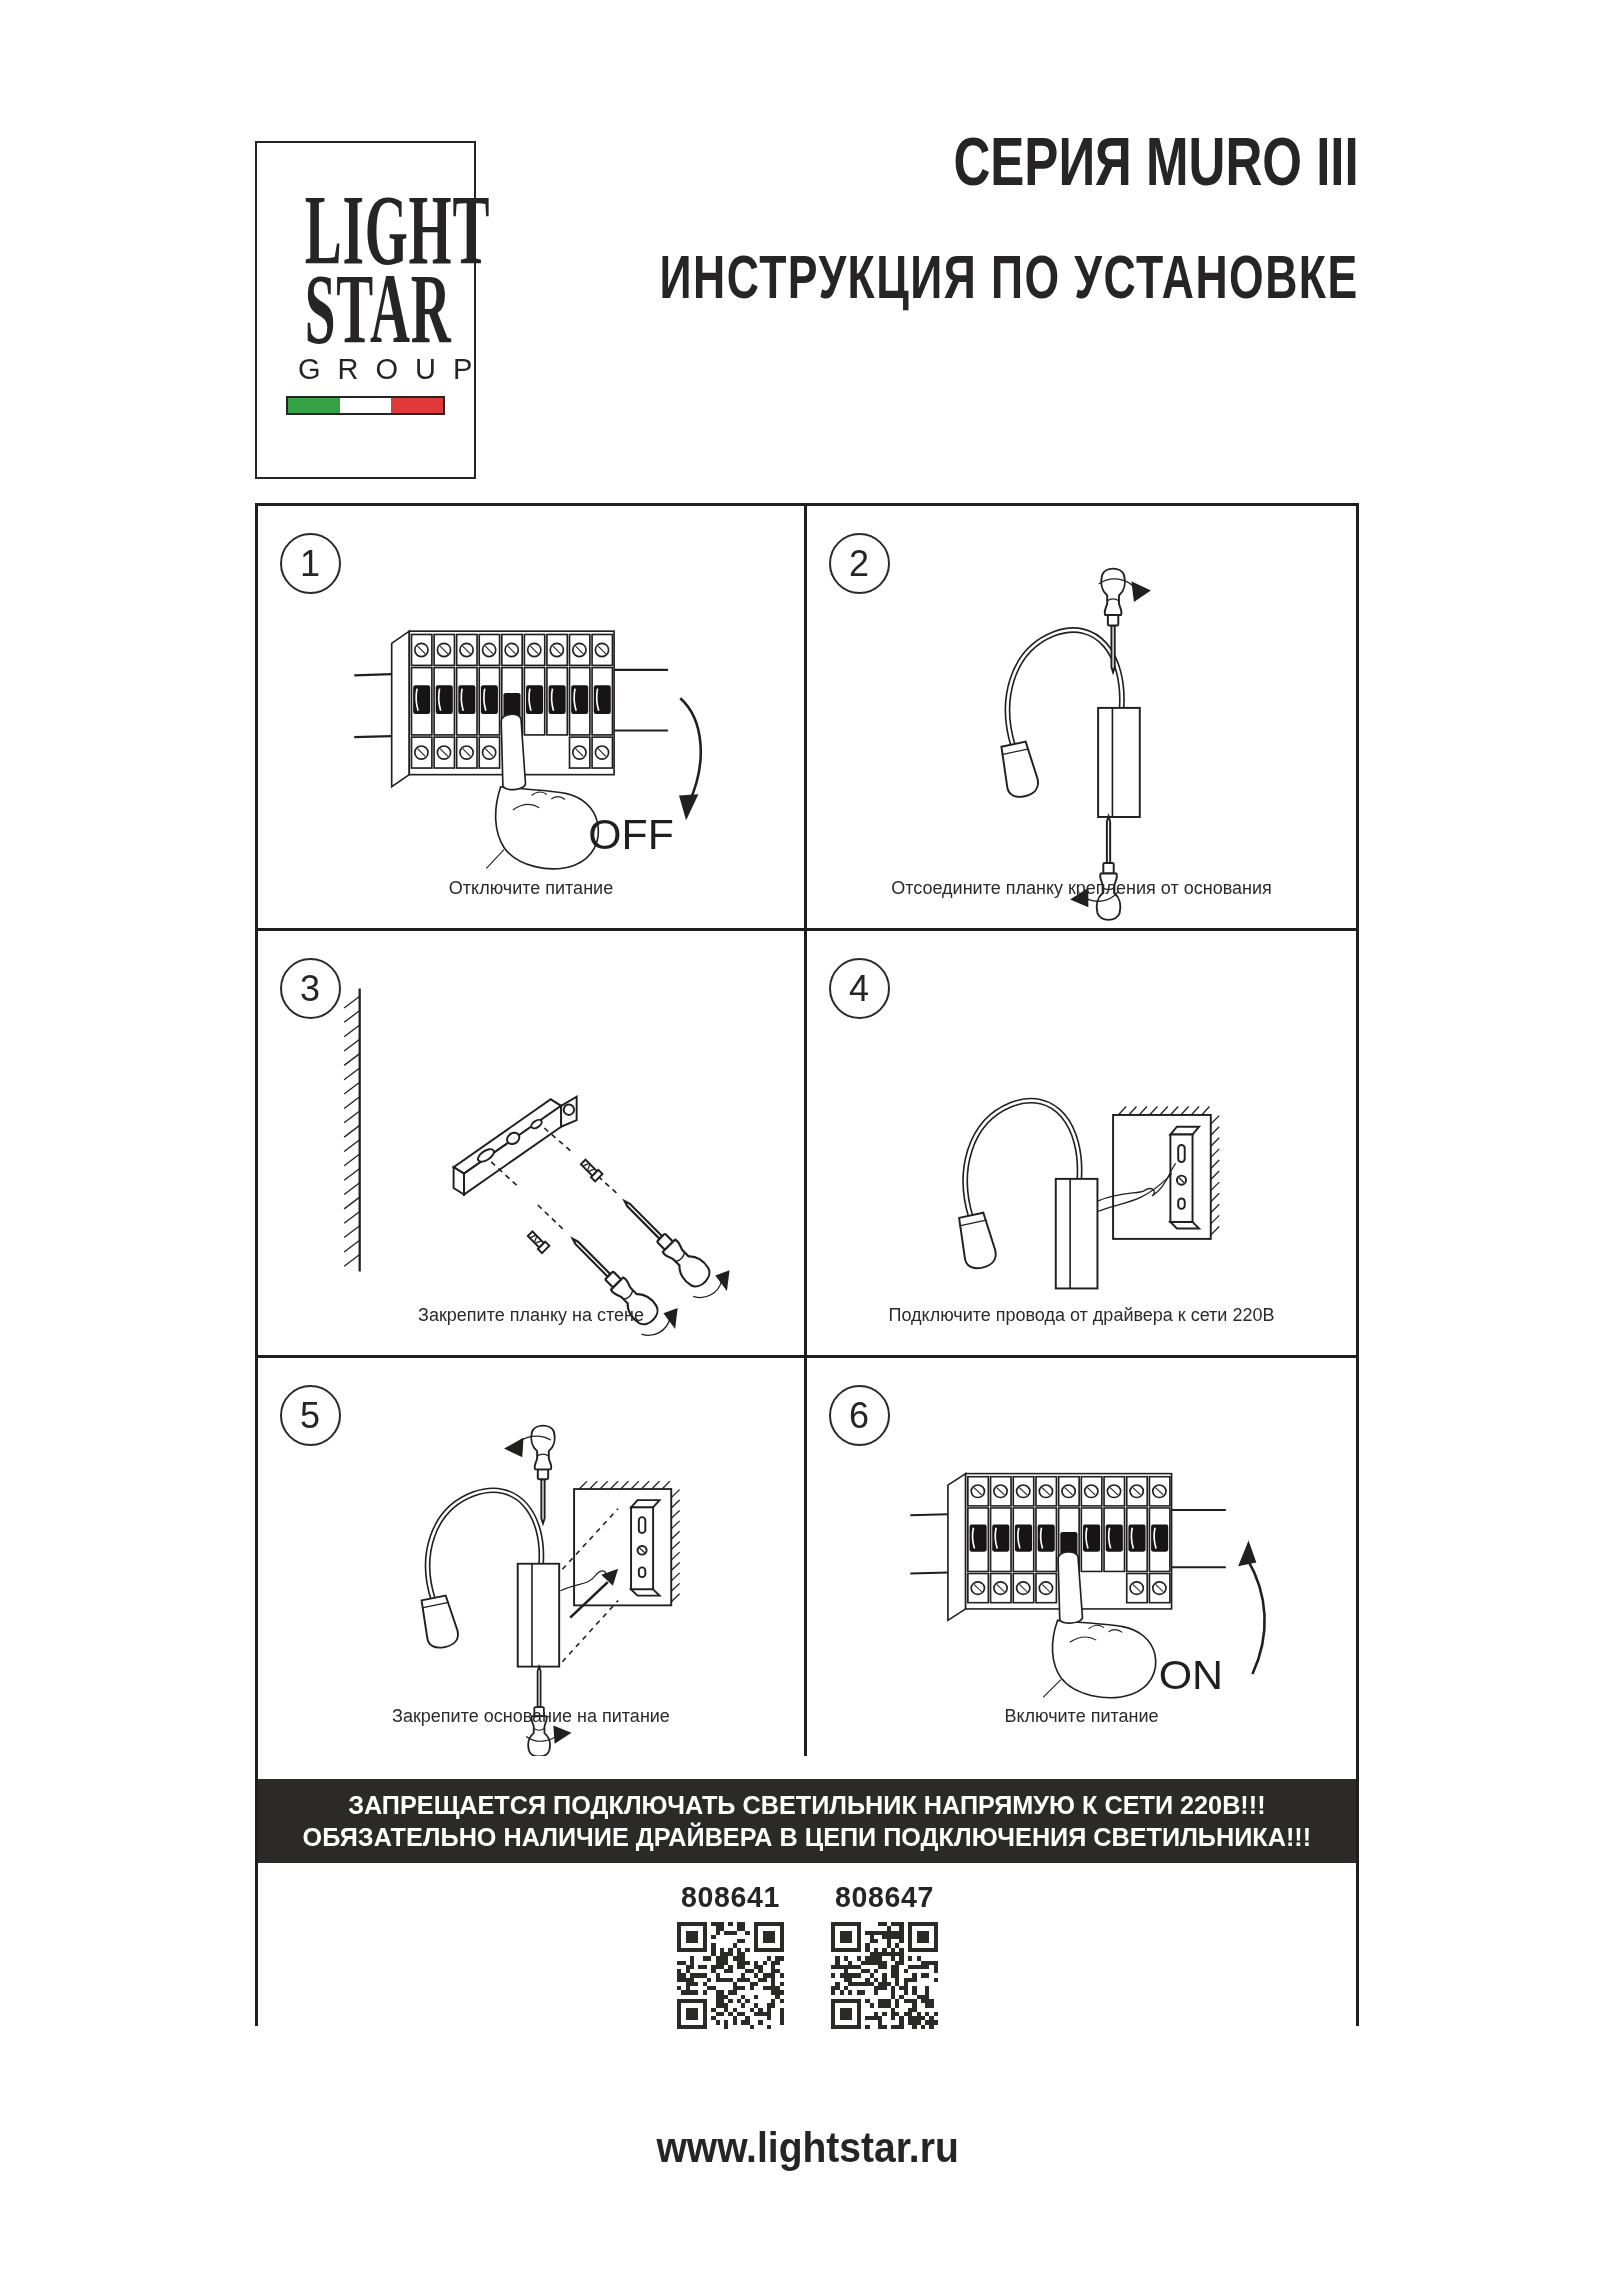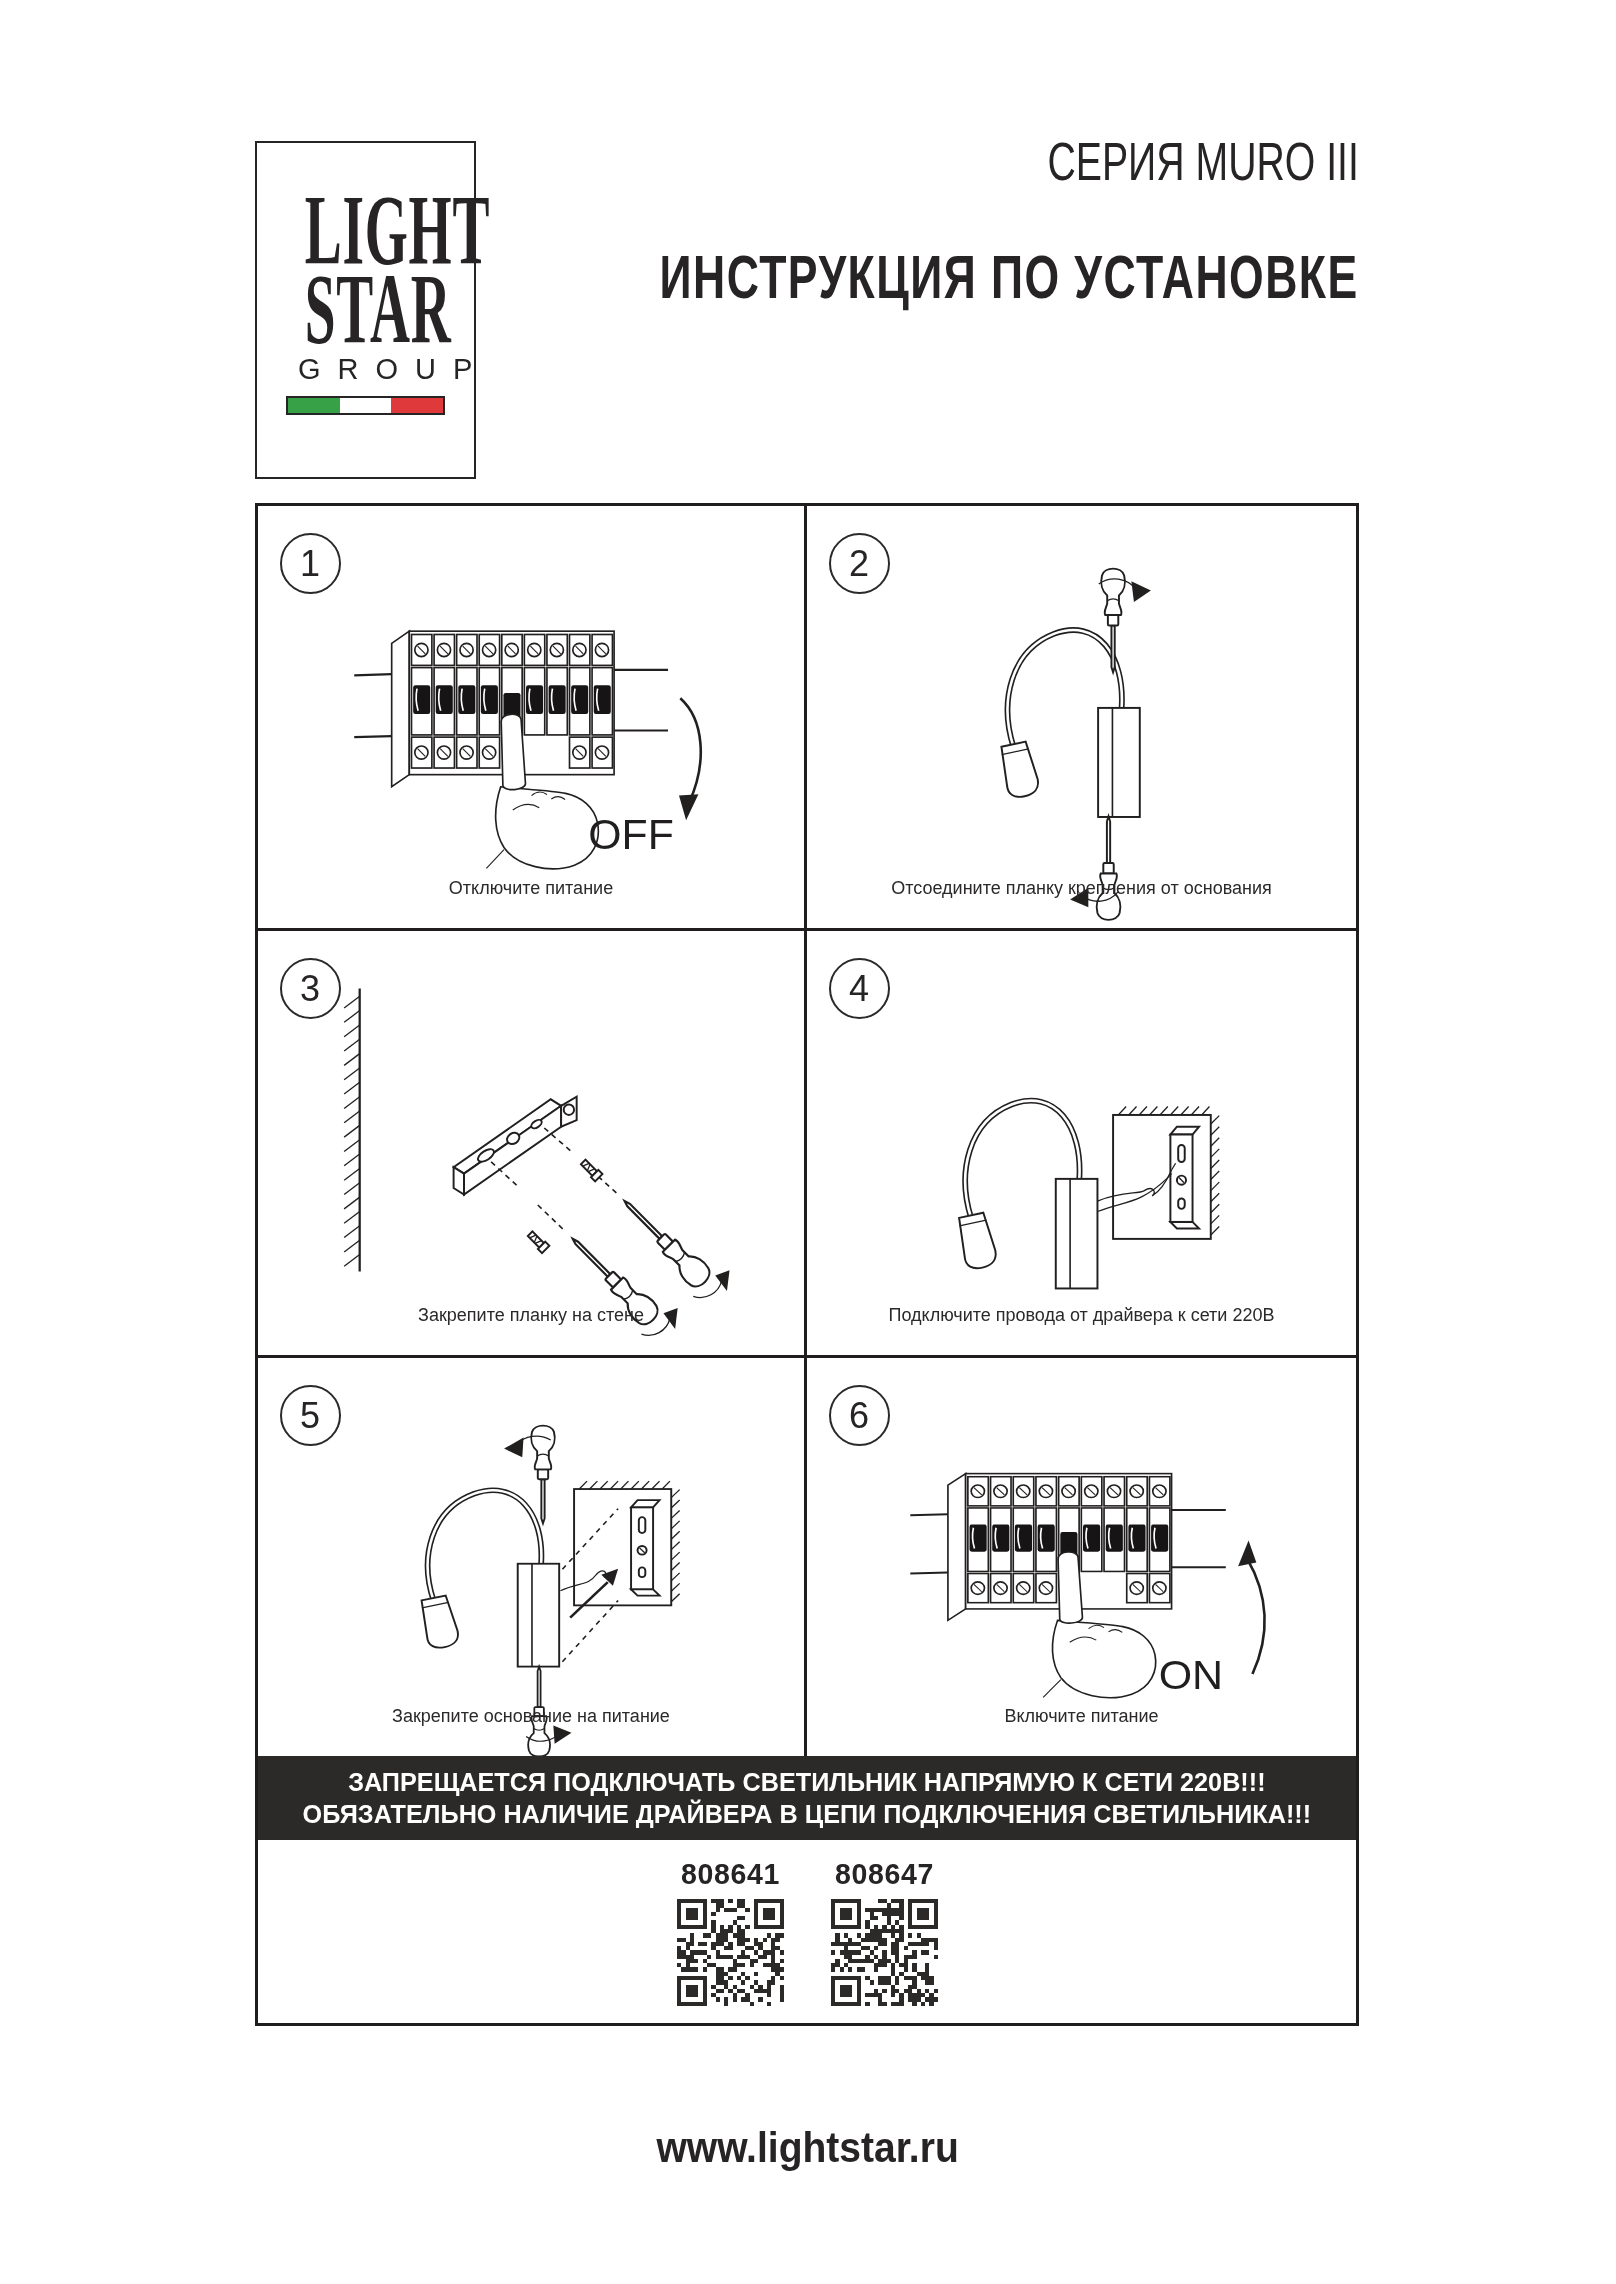--- a/index.html
+++ b/index.html
@@ -14,21 +14,21 @@
              letter-spacing:1.3px;white-space:nowrap;}
   .logo-word.first{margin-top:47px;}
   .logo-group{font-family:Liberation Sans, sans-serif;font-weight:400;font-size:29px;
               letter-spacing:17px;text-indent:17px;margin-top:5px;white-space:nowrap;padding-left:24px;}
   .logo-flag{width:155px;height:14.3px;margin:10.4px auto 0;border:2px solid #272425;
              display:flex;box-sizing:content-box;}
   .logo-flag span{flex:1;height:100%;}
 
   
   .title-block{position:absolute;right:257px;top:121px;text-align:right;}
-  .title-line{font-weight:400;font-size:53px;line-height:82px;white-space:nowrap;}
+  .title-line{font-weight:700;font-size:69px;line-height:82px;white-space:nowrap;}
   .title-line .cond{display:inline-block;transform:scaleX(0.74);transform-origin:100% 50%;}
   .subtitle-block{margin-top:32px;}
   .subtitle-line{font-weight:700;font-size:61px;line-height:85px;letter-spacing:2px;white-space:nowrap;}
   .subtitle-line .cond{display:inline-block;transform:scaleX(0.73);transform-origin:100% 50%;}
 
   
   #grid{position:absolute;left:255px;top:503px;width:1104px;height:1523px;
         border:3.3px solid #1f1d1d;box-sizing:border-box;}
   .grid-row{display:flex;}
   .cell{position:relative;width:549px;box-sizing:border-box;background:#fff;}
@@ -39,21 +39,21 @@
   .step-circle{position:absolute;left:21.5px;top:27px;width:57px;height:57px;
                border:2.6px solid #2b2929;border-radius:50%;display:flex;align-items:center;
                justify-content:center;font-size:36px;font-weight:400;z-index:3;}
   .caption{position:absolute;left:0;right:0;bottom:29px;text-align:center;
            font-size:18px;font-weight:400;color:#2b2929;z-index:3;white-space:nowrap;}
   .illus{position:absolute;inset:0;width:100%;height:100%;z-index:1;}
   .illus text{font-family:"Liberation Sans",sans-serif;fill:#201e1e;}
 
   
   .warning-bar{height:84px;background:#2b2a29;display:flex;flex-direction:column;
-               align-items:center;justify-content:center;}
+               align-items:center;justify-content:center;margin-top:23px;}
   .warning-line{color:#fff;font-weight:700;font-size:26px;line-height:32px;
                 transform:scaleX(0.97);white-space:nowrap;}
 
   
   .qr-area{height:182px;display:flex;justify-content:center;gap:47px;padding-top:17px;
            box-sizing:border-box;background:#fff;}
   .qr-col{text-align:center;}
   .qr-number{font-size:30px;font-weight:700;letter-spacing:0.7px;margin-bottom:7.8px;
              transform:scaleX(0.95);}
   .qr-svg{width:107px;height:107px;display:block;margin:0 auto;}

